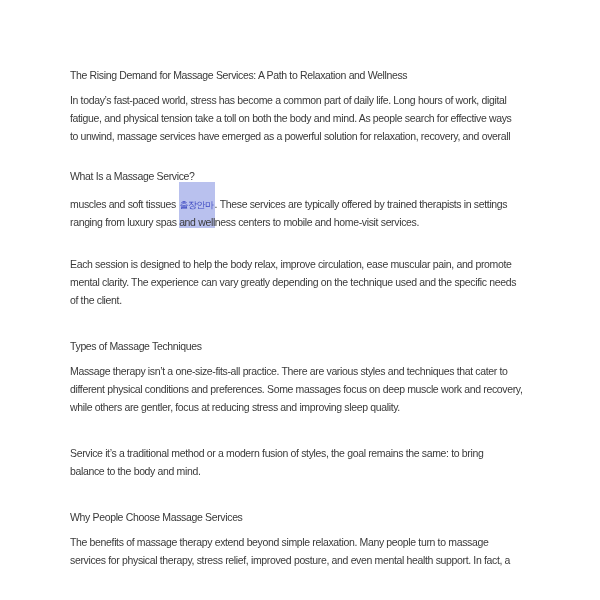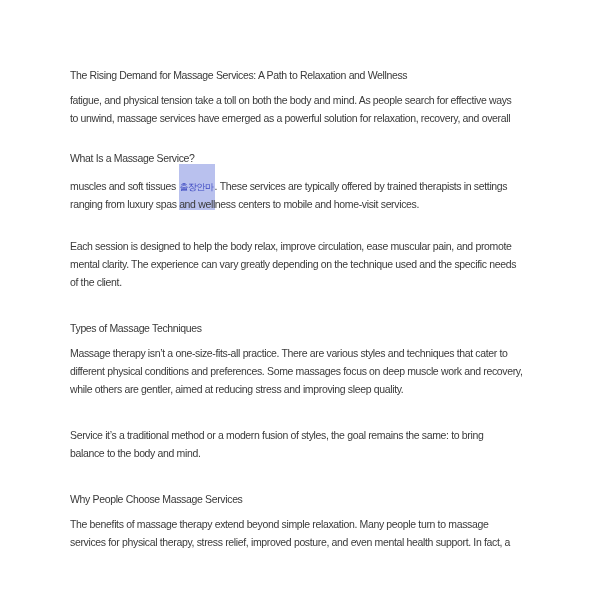--- a/index.html
+++ b/index.html
@@ -60,20 +60,21 @@
 </style>
 </head>
 <body>
 
 <div class="viewport">
   <div class="page" id="doc-page">
       <div class="block heading">
         <div class="line"><span>The Rising Demand for Massage Services: A Path to Relaxation and Wellness</span></div>
       </div>
       <div class="block paragraph">
+        <div class="line"><span>In today’s fast-paced world, stress has become a common part of daily life. Long hours of work, digital</span></div>
         <div class="line"><span>fatigue, and physical tension take a toll on both the body and mind. As people search for effective ways</span></div>
         <div class="line"><span>to unwind, massage services have emerged as a powerful solution for relaxation, recovery, and overall</span></div>
       </div>
       <div class="block heading">
         <div class="line"><span>What Is a Massage Service?</span></div>
       </div>
       <div class="block paragraph">
         <div class="line"><span>muscles and soft tissues </span><span class="seg-link">출장안마</span><span>. These services are typically offered by trained therapists in settings</span></div>
         <div class="line"><span>ranging from luxury spas and wellness centers to mobile and home-visit services.</span></div>
       </div>
@@ -81,21 +82,21 @@
         <div class="line"><span>Each session is designed to help the body relax, improve circulation, ease muscular pain, and promote</span></div>
         <div class="line"><span>mental clarity. The experience can vary greatly depending on the technique used and the specific needs</span></div>
         <div class="line"><span>of the client.</span></div>
       </div>
       <div class="block heading">
         <div class="line"><span>Types of Massage Techniques</span></div>
       </div>
       <div class="block paragraph">
         <div class="line"><span>Massage therapy isn’t a one-size-fits-all practice. There are various styles and techniques that cater to</span></div>
         <div class="line"><span>different physical conditions and preferences. Some massages focus on deep muscle work and recovery,</span></div>
-        <div class="line"><span>while others are gentler, aimed at reducing stress and improving sleep quality.</span></div>
+        <div class="line"><span>while others are gentler, focus at reducing stress and improving sleep quality.</span></div>
       </div>
       <div class="block paragraph">
         <div class="line"><span>Service it’s a traditional method or a modern fusion of styles, the goal remains the same: to bring</span></div>
         <div class="line"><span>balance to the body and mind.</span></div>
       </div>
       <div class="block heading">
         <div class="line"><span>Why People Choose Massage Services</span></div>
       </div>
       <div class="block paragraph">
         <div class="line"><span>The benefits of massage therapy extend beyond simple relaxation. Many people turn to massage</span></div>

